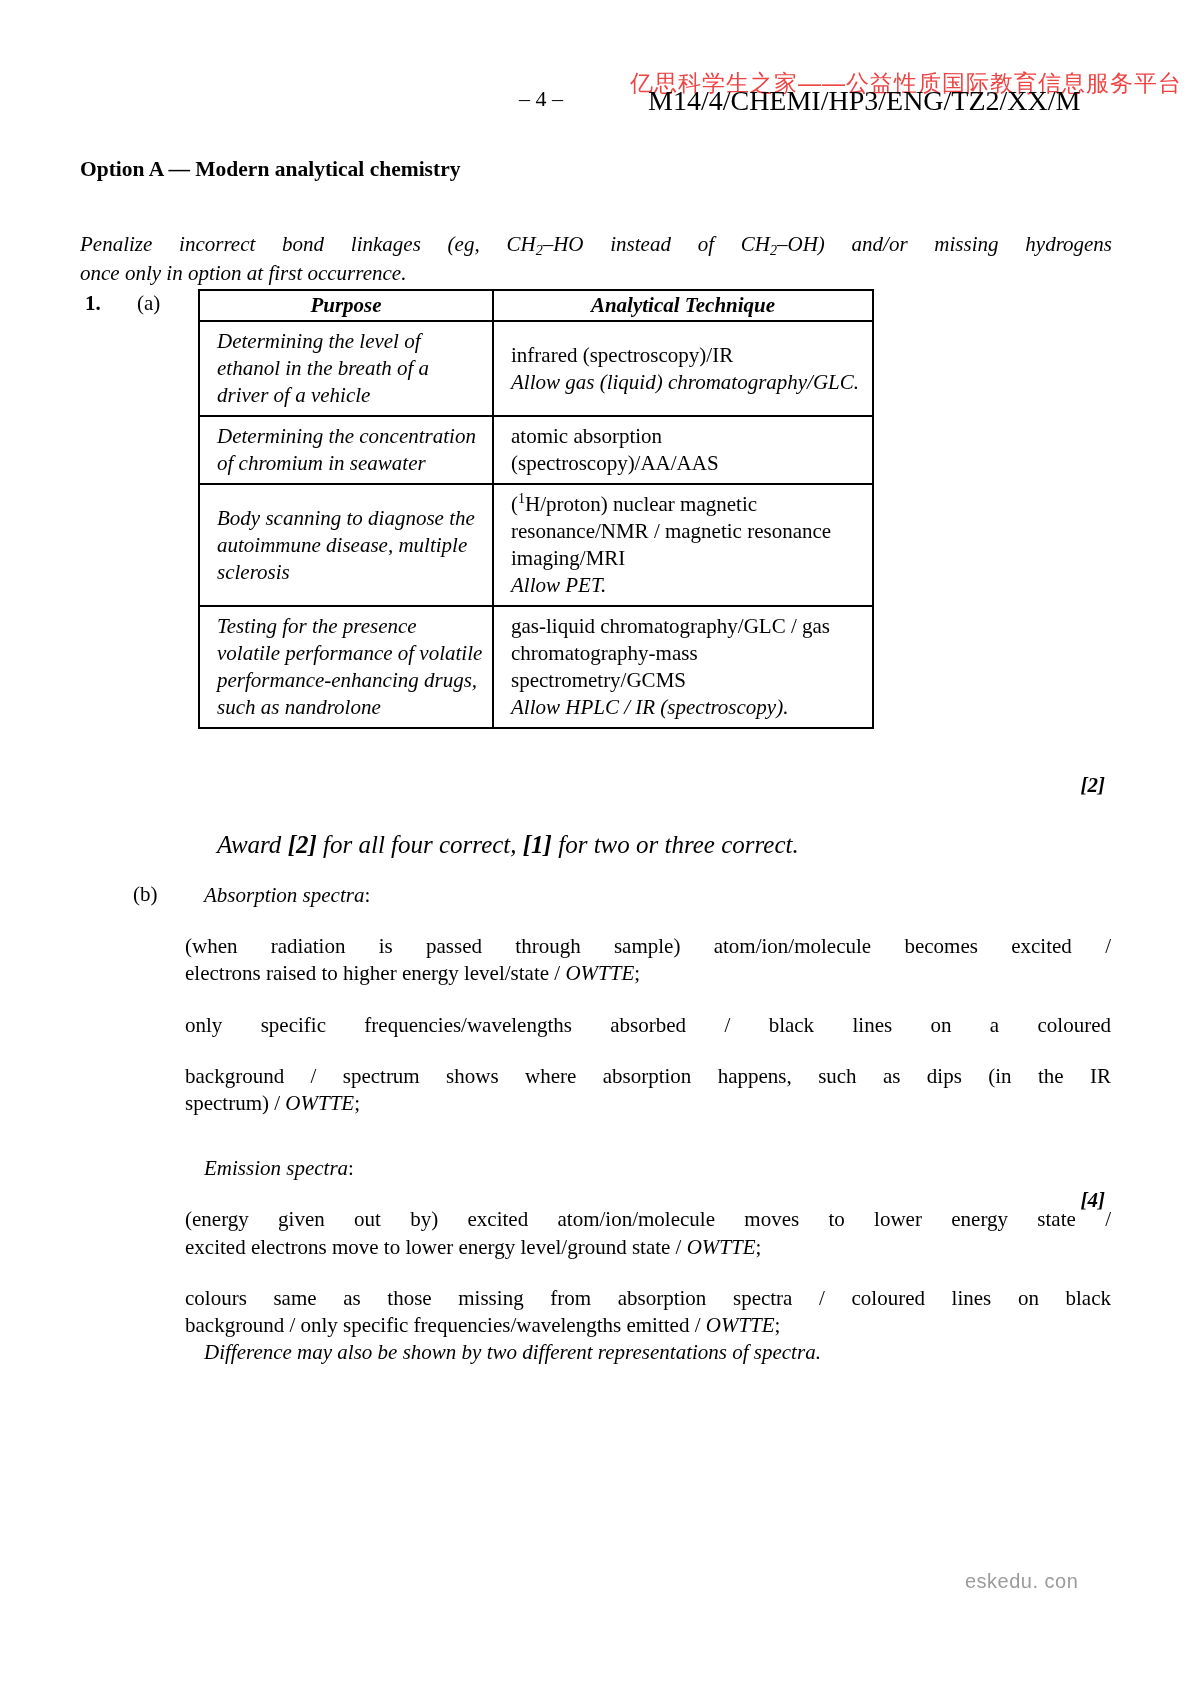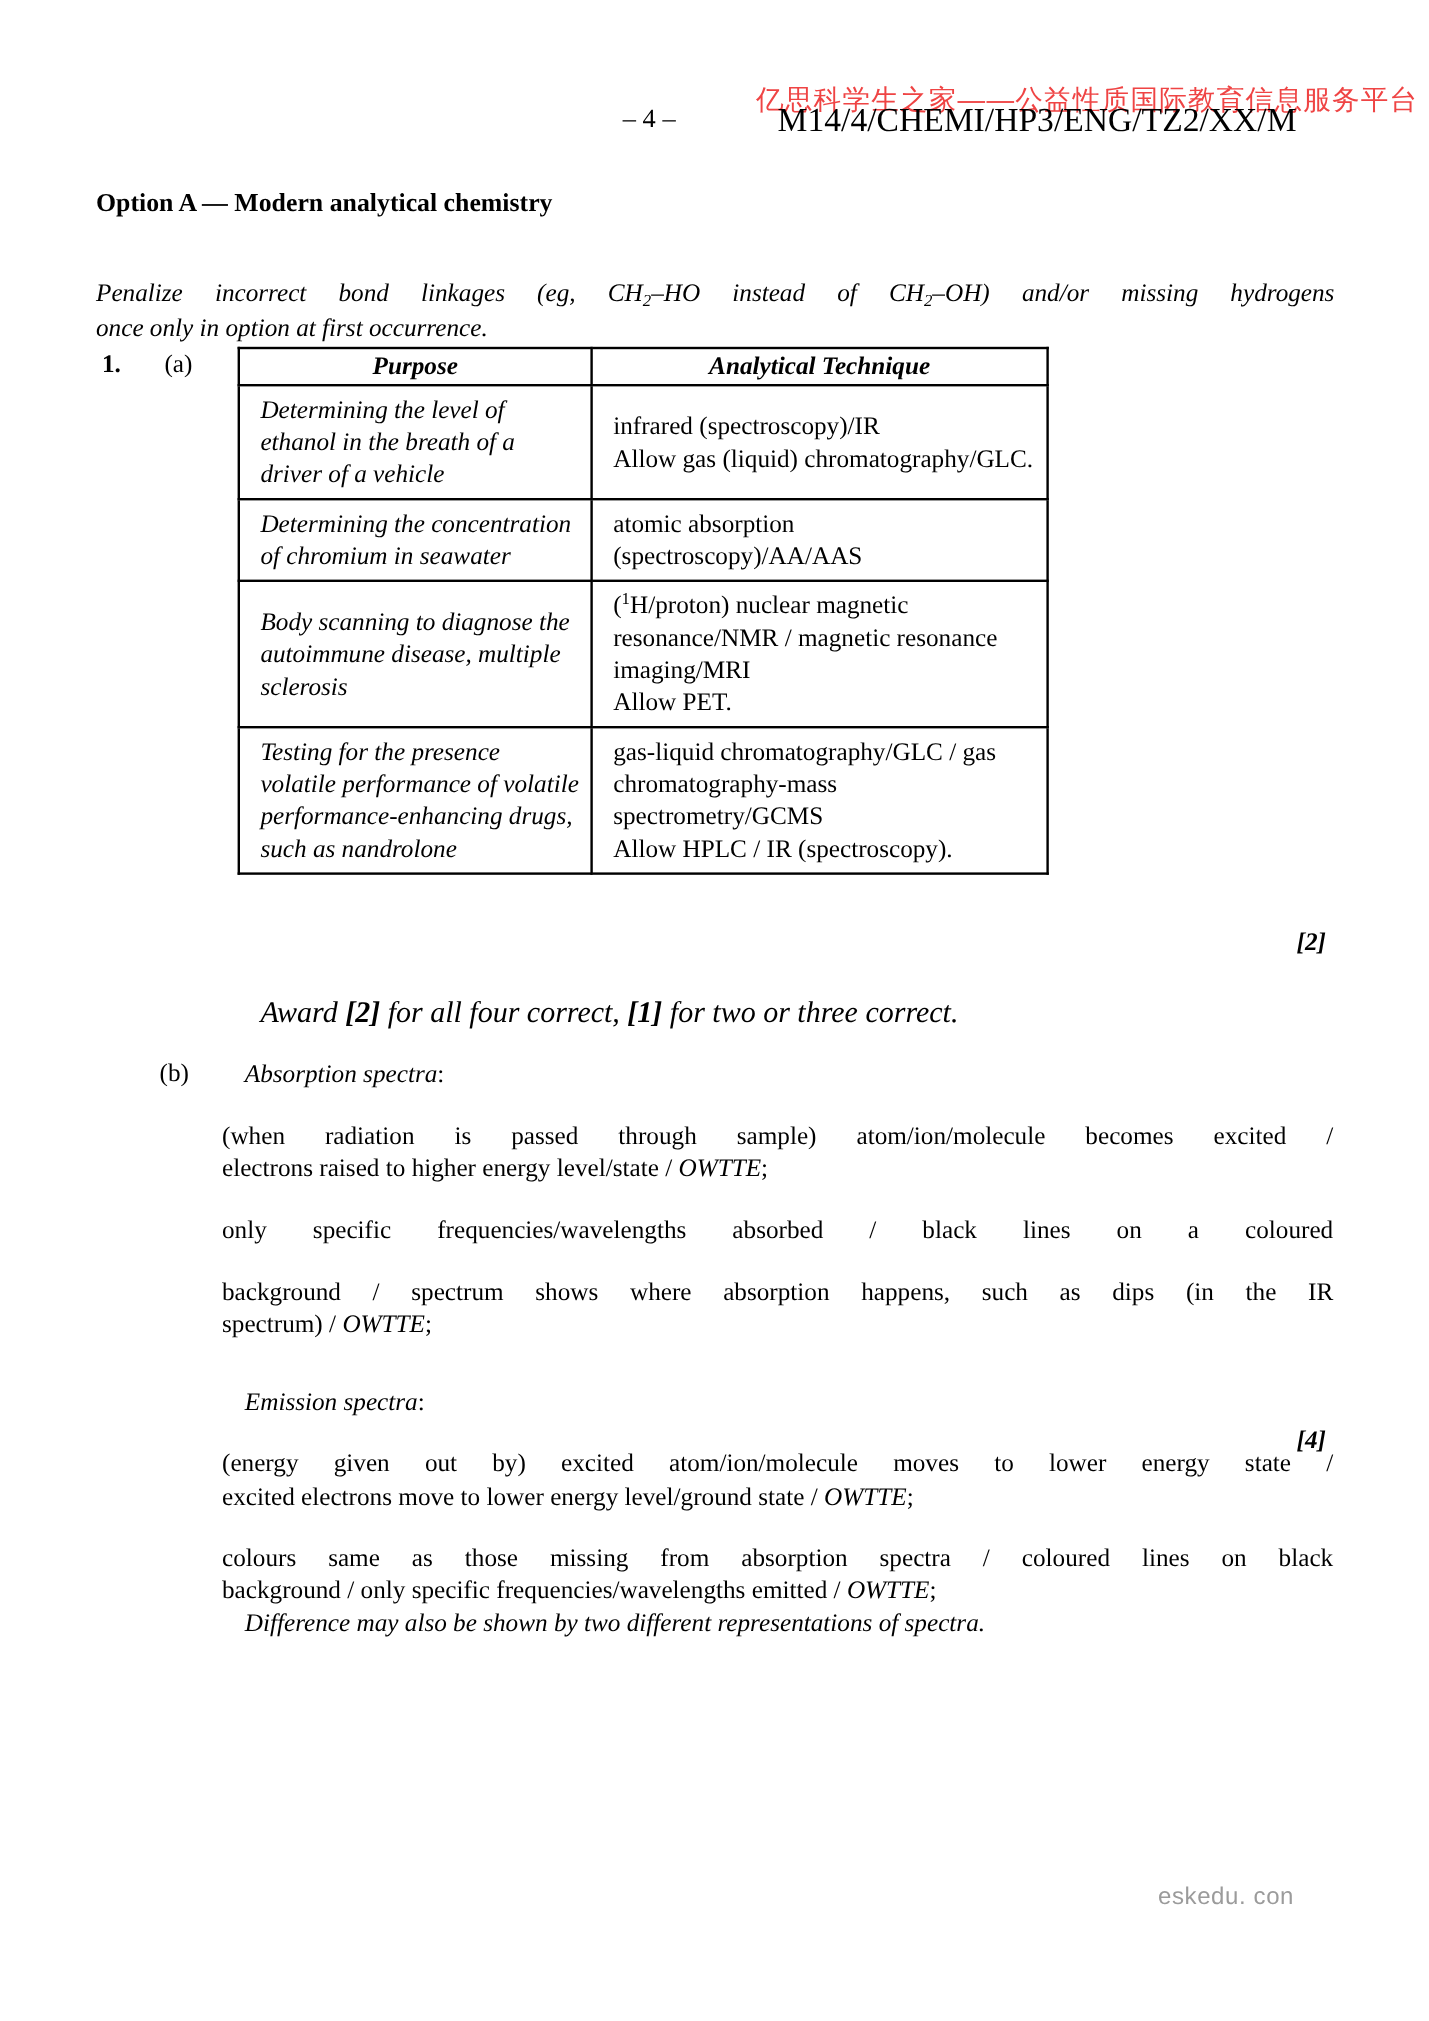--- a/index.html
+++ b/index.html
@@ -35,21 +35,21 @@
     font-size:21px; font-weight:bold; font-style:italic;
     text-align:center; padding:2px 4px; height:28px;
   }
   table.answer td {
     font-size:21px; line-height:27px; vertical-align:middle;
     padding:6px 8px 6px 17px;
   }
   .col-purpose { width:294px; }
   .col-tech    { width:380px; }
   td.purpose-cell { font-style:italic; }
-  .allow { }
+  .allow { font-style:italic; }
 
   .mark { position:absolute; right:86px; font-size:21px; font-weight:bold; font-style:italic; }
   .mark-a { top:773px; }
   .mark-b { top:1188px; }
 
   .award { position:absolute; left:185px; top:831px; font-size:25px; font-style:italic;margin-left:32px; }
   .award b { font-style:italic; }
 
   .partb-label { position:absolute; left:133px; top:882px; font-size:21px; }
   .partb {

